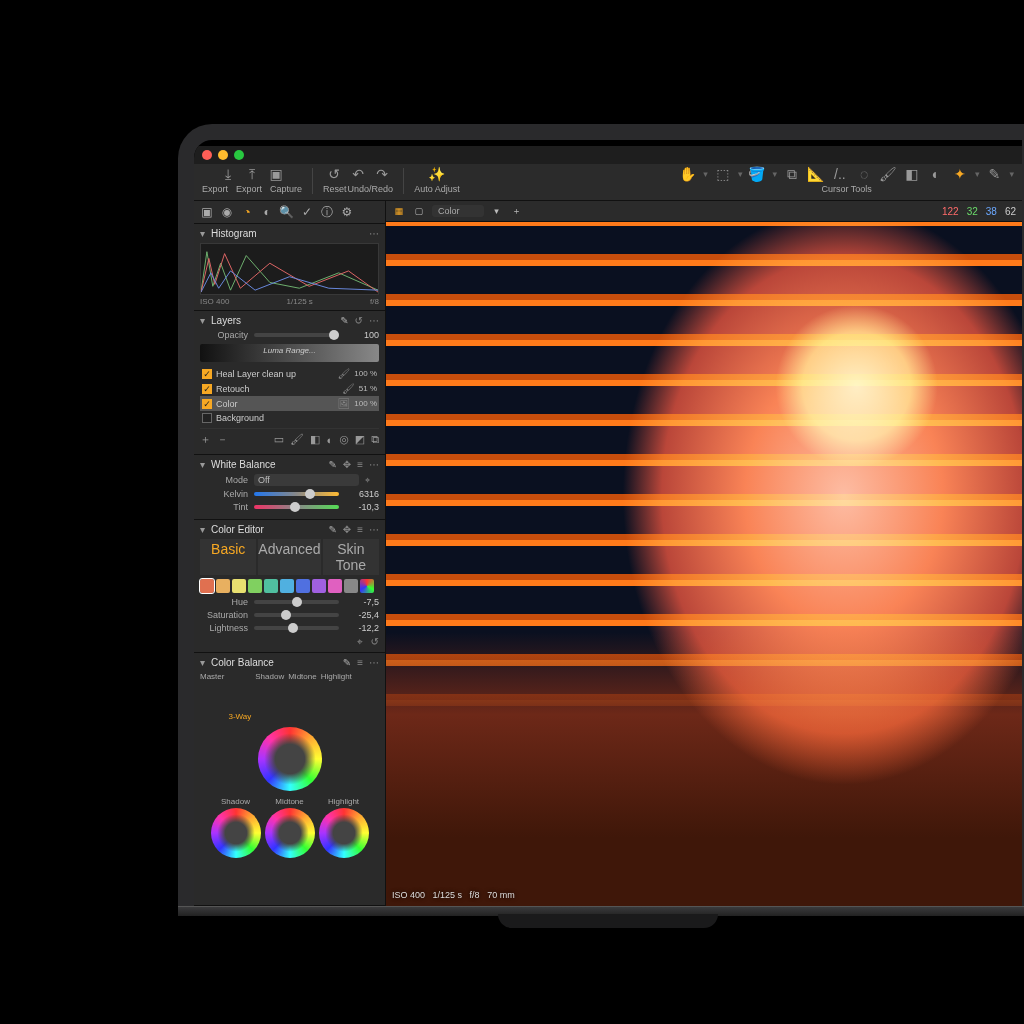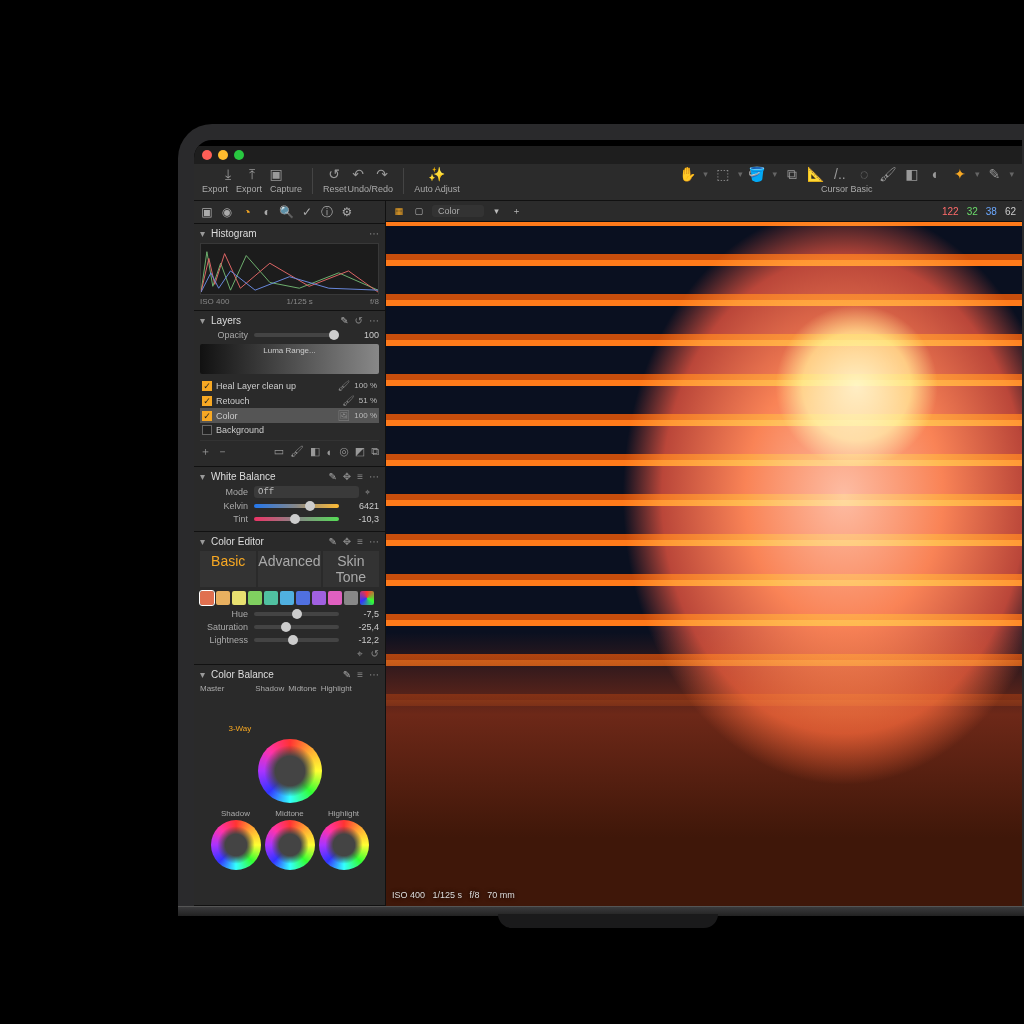--- a/index.html
+++ b/index.html
@@ -31,30 +31,30 @@
 .panel-hd .mini{display:flex;gap:6px;color:#888;font-size:10px;}
 .histogram{position:relative;height:52px;background:#1c1c1c;border:1px solid #383838;overflow:hidden;}
 .histo-meta{display:flex;justify-content:space-between;color:#888;font-size:8px;margin-top:2px;}
 .row{display:flex;align-items:center;gap:6px;font-size:9px;color:#bbb;margin:3px 0;}
 .row .lab{width:48px;text-align:right;color:#aaa;}
 .row .val{width:34px;text-align:right;color:#ccc;font-size:9px;}
 .slider{flex:1;height:4px;background:#444;position:relative;border-radius:2px;}
 .slider .knob{position:absolute;top:-3px;width:10px;height:10px;background:#ccc;border-radius:50%;}
 .slider.grad1{background:linear-gradient(90deg,#27e 0%,#888 50%,#fb3 100%);}
 .slider.grad2{background:linear-gradient(90deg,#e36 0%,#888 50%,#5d5 100%);}
-.luma{height:30px;background:linear-gradient(90deg,#111,#888);text-align:center;font-size:8px;color:#ccc;line-height:14px;border-radius:2px;margin:4px 0;}
+.luma{height:18px;background:linear-gradient(90deg,#111,#888);text-align:center;font-size:8px;color:#ccc;line-height:14px;border-radius:2px;margin:4px 0;font-style:italic;}
 .layer-row{display:flex;align-items:center;gap:4px;font-size:9px;color:#ccc;padding:2px 2px;}
 .layer-row .chk{width:10px;height:10px;border:1px solid #666;background:#222;display:flex;align-items:center;justify-content:center;}
 .layer-row .chk.on{background:#f7a823;border-color:#f7a823;color:#222;}
 .layer-row .nm{flex:1;}
 .layer-row.sel{background:#555;}
 .layer-row .pct{color:#bbb;font-size:8px;}
 .layer-row .brush{color:#888;font-size:10px;}
 .layer-ft{display:flex;gap:6px;align-items:center;color:#999;padding:3px 0;font-size:11px;border-top:1px solid #333;margin-top:3px;}
-.wb-mode{background:#3a3a3a;border-radius:3px;padding:1px 4px;font-size:9px;flex:1;display:inline-block;font-family:Liberation Mono, monospace;}
+.wb-mode{background:#3a3a3a;border-radius:3px;padding:1px 4px;font-size:9px;flex:1;display:inline-block;}
 .ce-tabs{display:flex;gap:2px;margin:4px 0;}
 .ce-tabs span{flex:1;text-align:center;font-size:14px;padding:2px 0;color:#aaa;background:#333;}
 .ce-tabs span.act{color:#f7a823;}
 .swatches{display:flex;gap:2px;margin:4px 0;}
 .sw{width:14px;height:14px;border-radius:2px;}
 .cb-tabs{display:flex;gap:4px;font-size:8px;color:#aaa;margin:3px 0;}
 .cb-tabs span.act{color:#f7a823;margin-top:40px;}
 .wheels{display:flex;justify-content:center;gap:4px;margin-top:6px;}
 .wheel{display:flex;flex-direction:column;align-items:center;gap:2px;}
 .wheel .w{width:50px;height:50px;border-radius:50%;background:conic-gradient(#f33,#fa3,#ff3,#3f3,#3ff,#33f,#a3f,#f3a,#f33);position:relative;}
@@ -140,21 +140,21 @@
          <span class="tb-icon">/..</span>
          <span class="tb-icon">◌</span>
          <span class="tb-icon">🖌</span>
          <span class="tb-icon">◧</span>
          <span class="tb-icon">◐</span>
          <span class="tb-icon star">✦</span>
               <span style="color:#666">▾</span>
          <span class="tb-icon">✎</span>
               <span style="color:#666">▾</span>
        </div>
-       <span>Cursor Basic</span>
+       <span>Cursor Tools</span>
      </div>
    </div>
 
    <div class="content">
     <div class="sidebar">
 
       <div class="tool-tabs">
         <span class="ti">▣</span>
         <span class="ti">◉</span>
         <span class="ti active">◔</span>
@@ -255,21 +255,21 @@
         <div class="row">
           <span class="lab">Mode</span>
           <span class="wb-mode">Off</span>
           <span style="width:14px;color:#888">⌖</span>
         </div>
         <div class="row">
           <span class="lab">Kelvin</span>
           <div class="slider grad1">
                   <span class="knob" style="left:60%"></span>
                 </div>
-          <span class="val">6421</span>
+          <span class="val">6316</span>
         </div>
         <div class="row">
           <span class="lab">Tint</span>
           <div class="slider grad2">
                   <span class="knob" style="left:42%"></span>
                 </div>
           <span class="val">-10,3</span>
         </div>
       </div>
 

